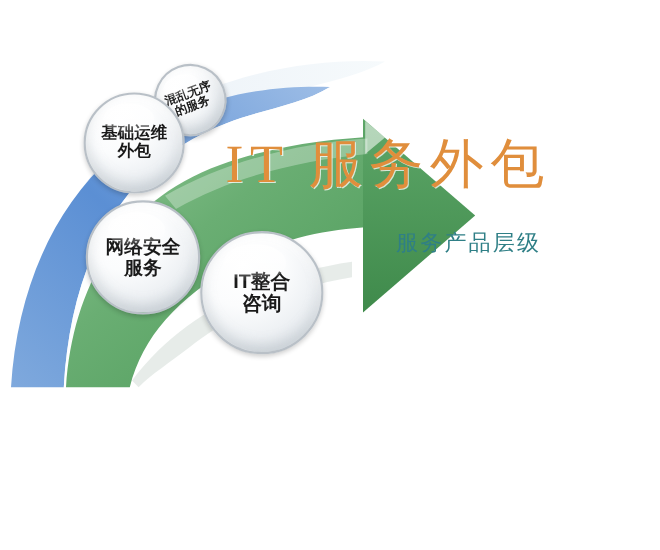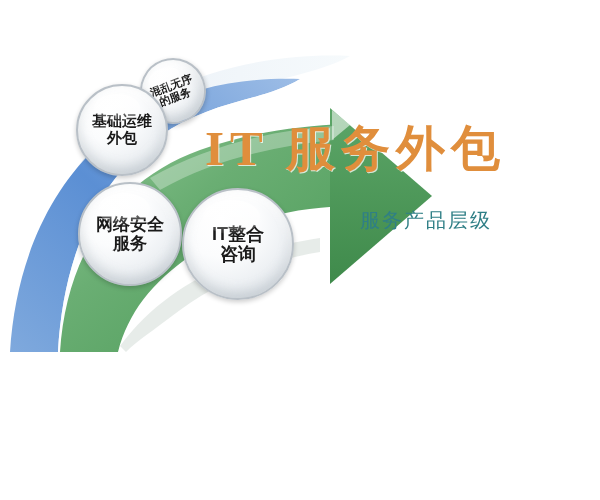--- a/index.html
+++ b/index.html
@@ -33,21 +33,21 @@
     top: 0;
   }
 
   
   .title-main {
     position: absolute;
     left: 205px;
     top: 116px;
     font-family: "Liberation Serif", serif;
     font-size: 49px;
-    font-weight: 700;
+    font-weight: 400;
     letter-spacing: 6px;
     color: #e08e3c;
     white-space: nowrap;
     text-shadow: 1px 1px 0 rgba(255,255,255,0.75);
   }
   .subtitle {
     position: absolute;
     left: 360px;
     top: 207px;
     font-size: 20px;
@@ -103,21 +103,21 @@
     font-size: 15px;
     z-index: 7;
   }
   #bubble-security {
     left: 78px; top: 182px;
     width: 104px; height: 104px;
     font-size: 17px;
     z-index: 8;
   }
   #bubble-consult {
-    left: 182px; top: 188px;
+    left: 182px; top: 210px;
     width: 112px; height: 112px;
     font-size: 18px;
     z-index: 9;
   }
 
   
   #ad-bar {
     position: absolute;
     left: 0;
     top: 400px;

